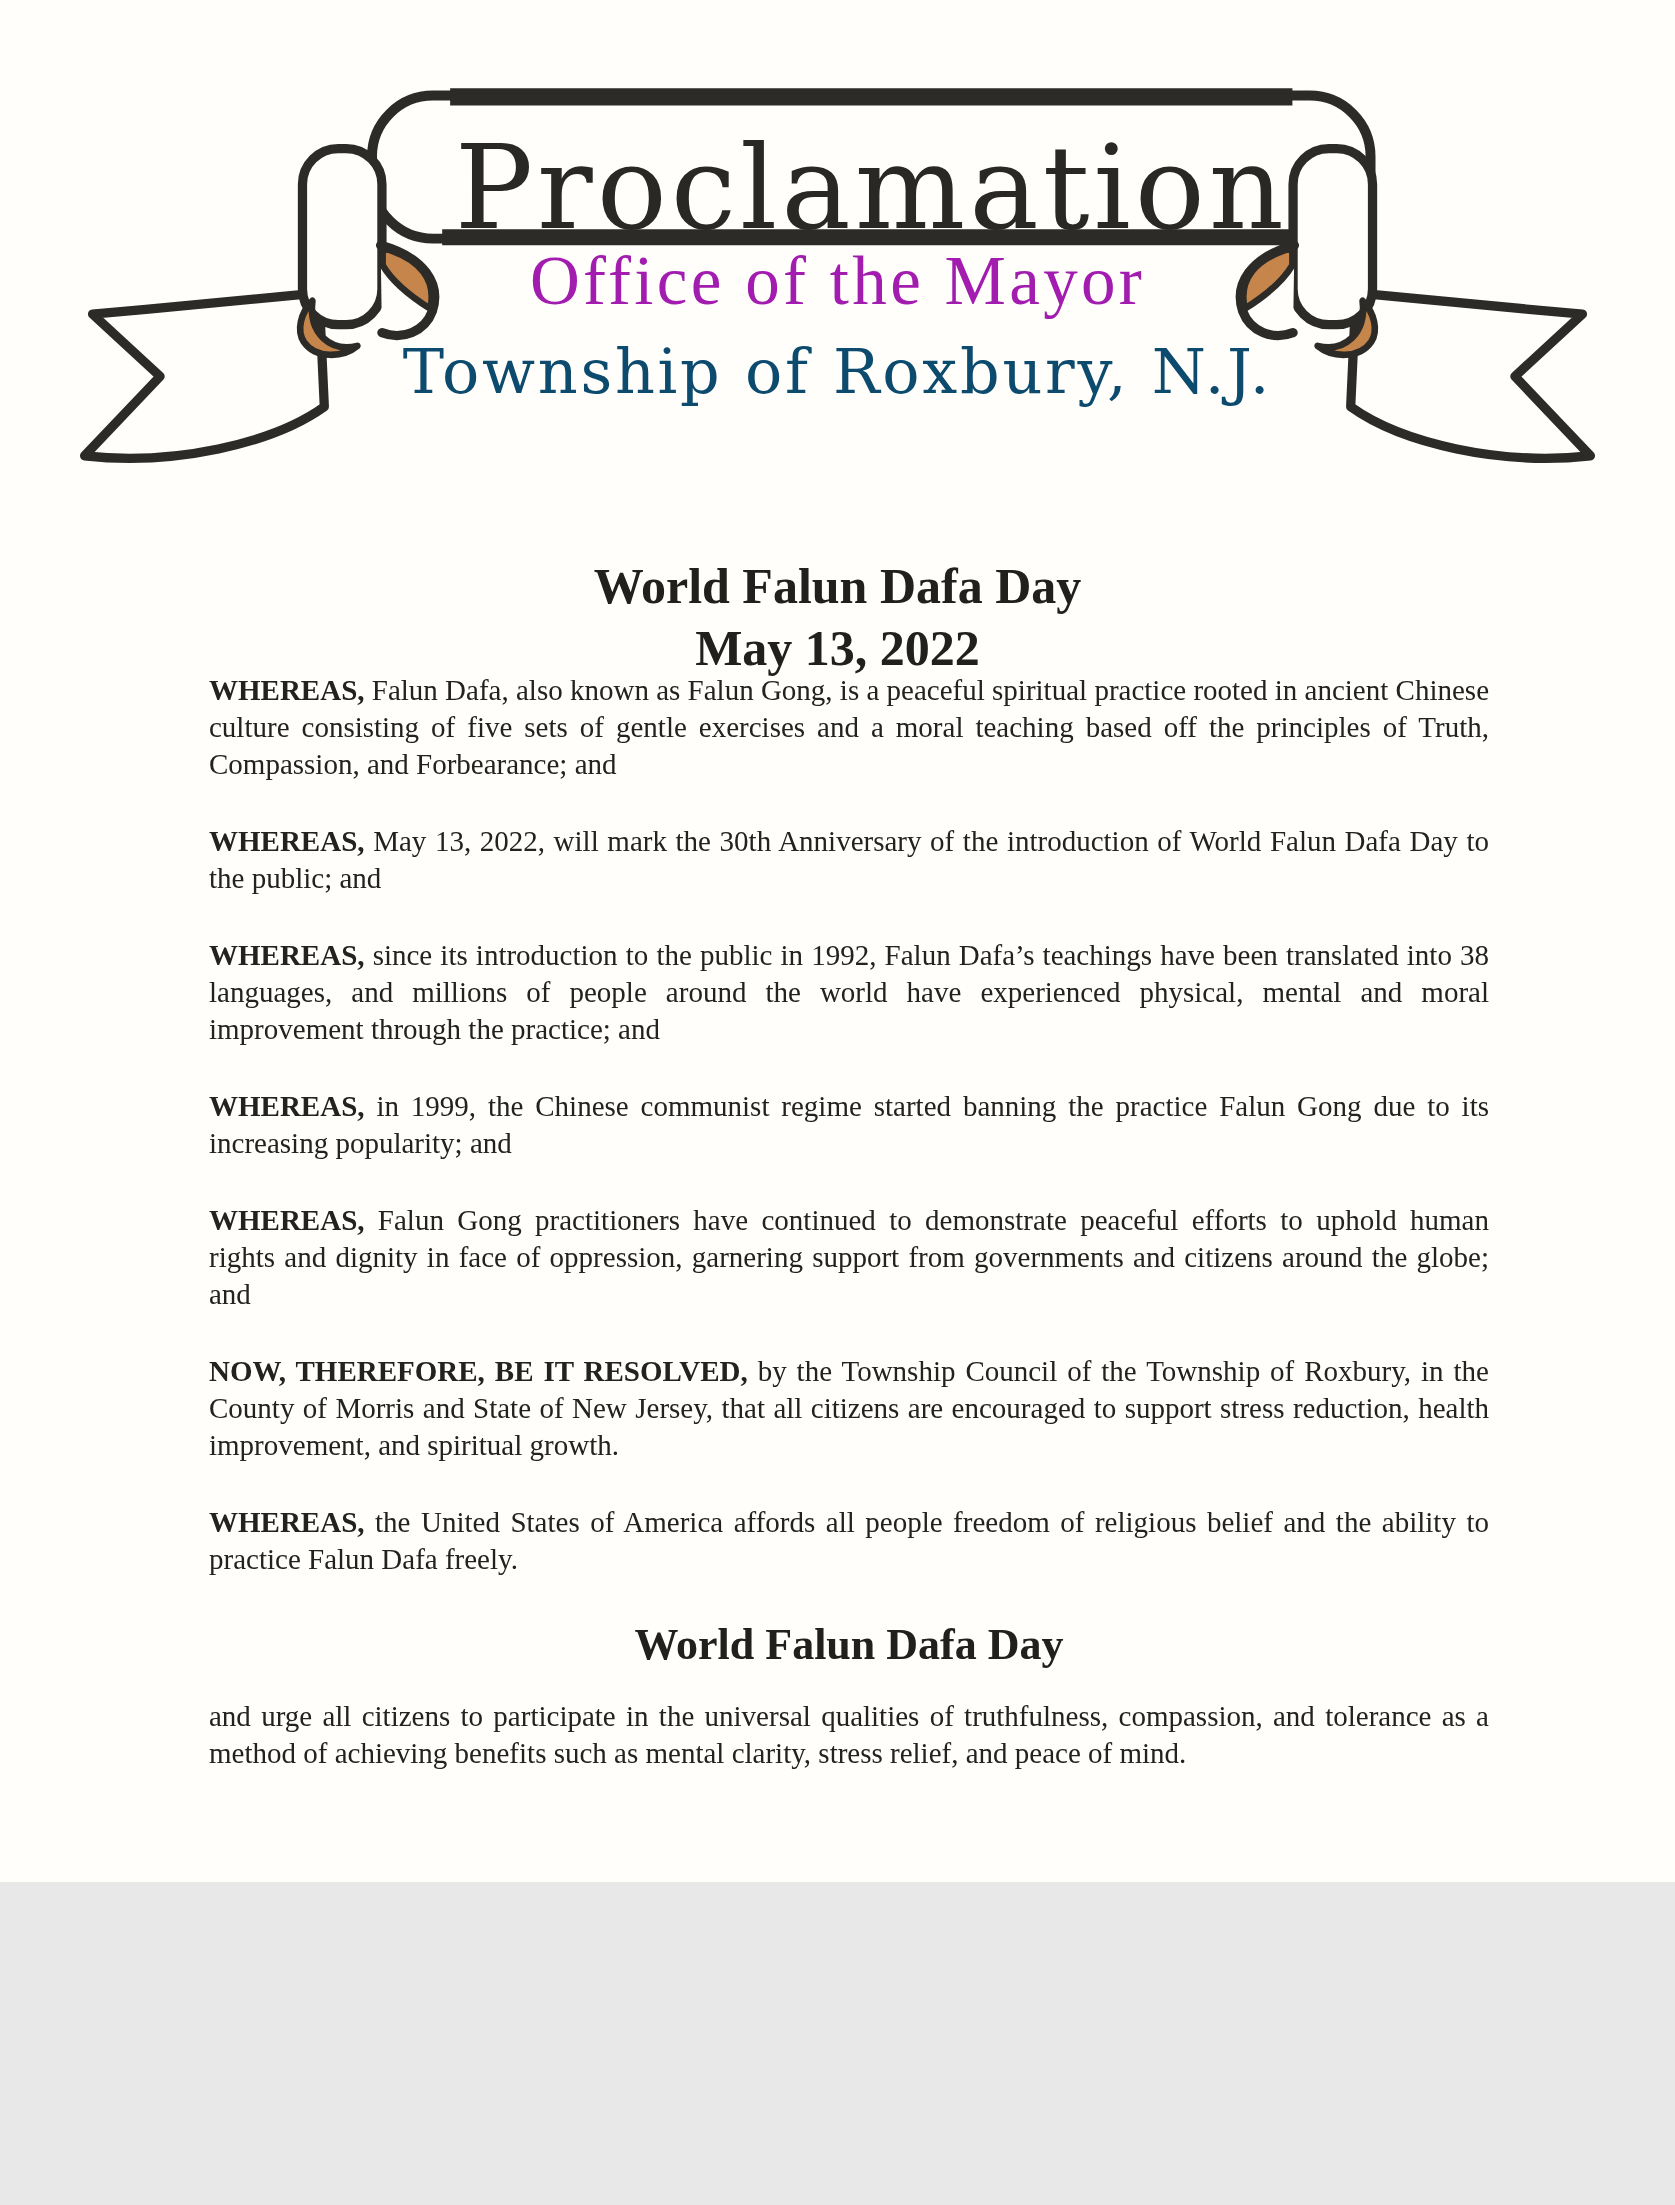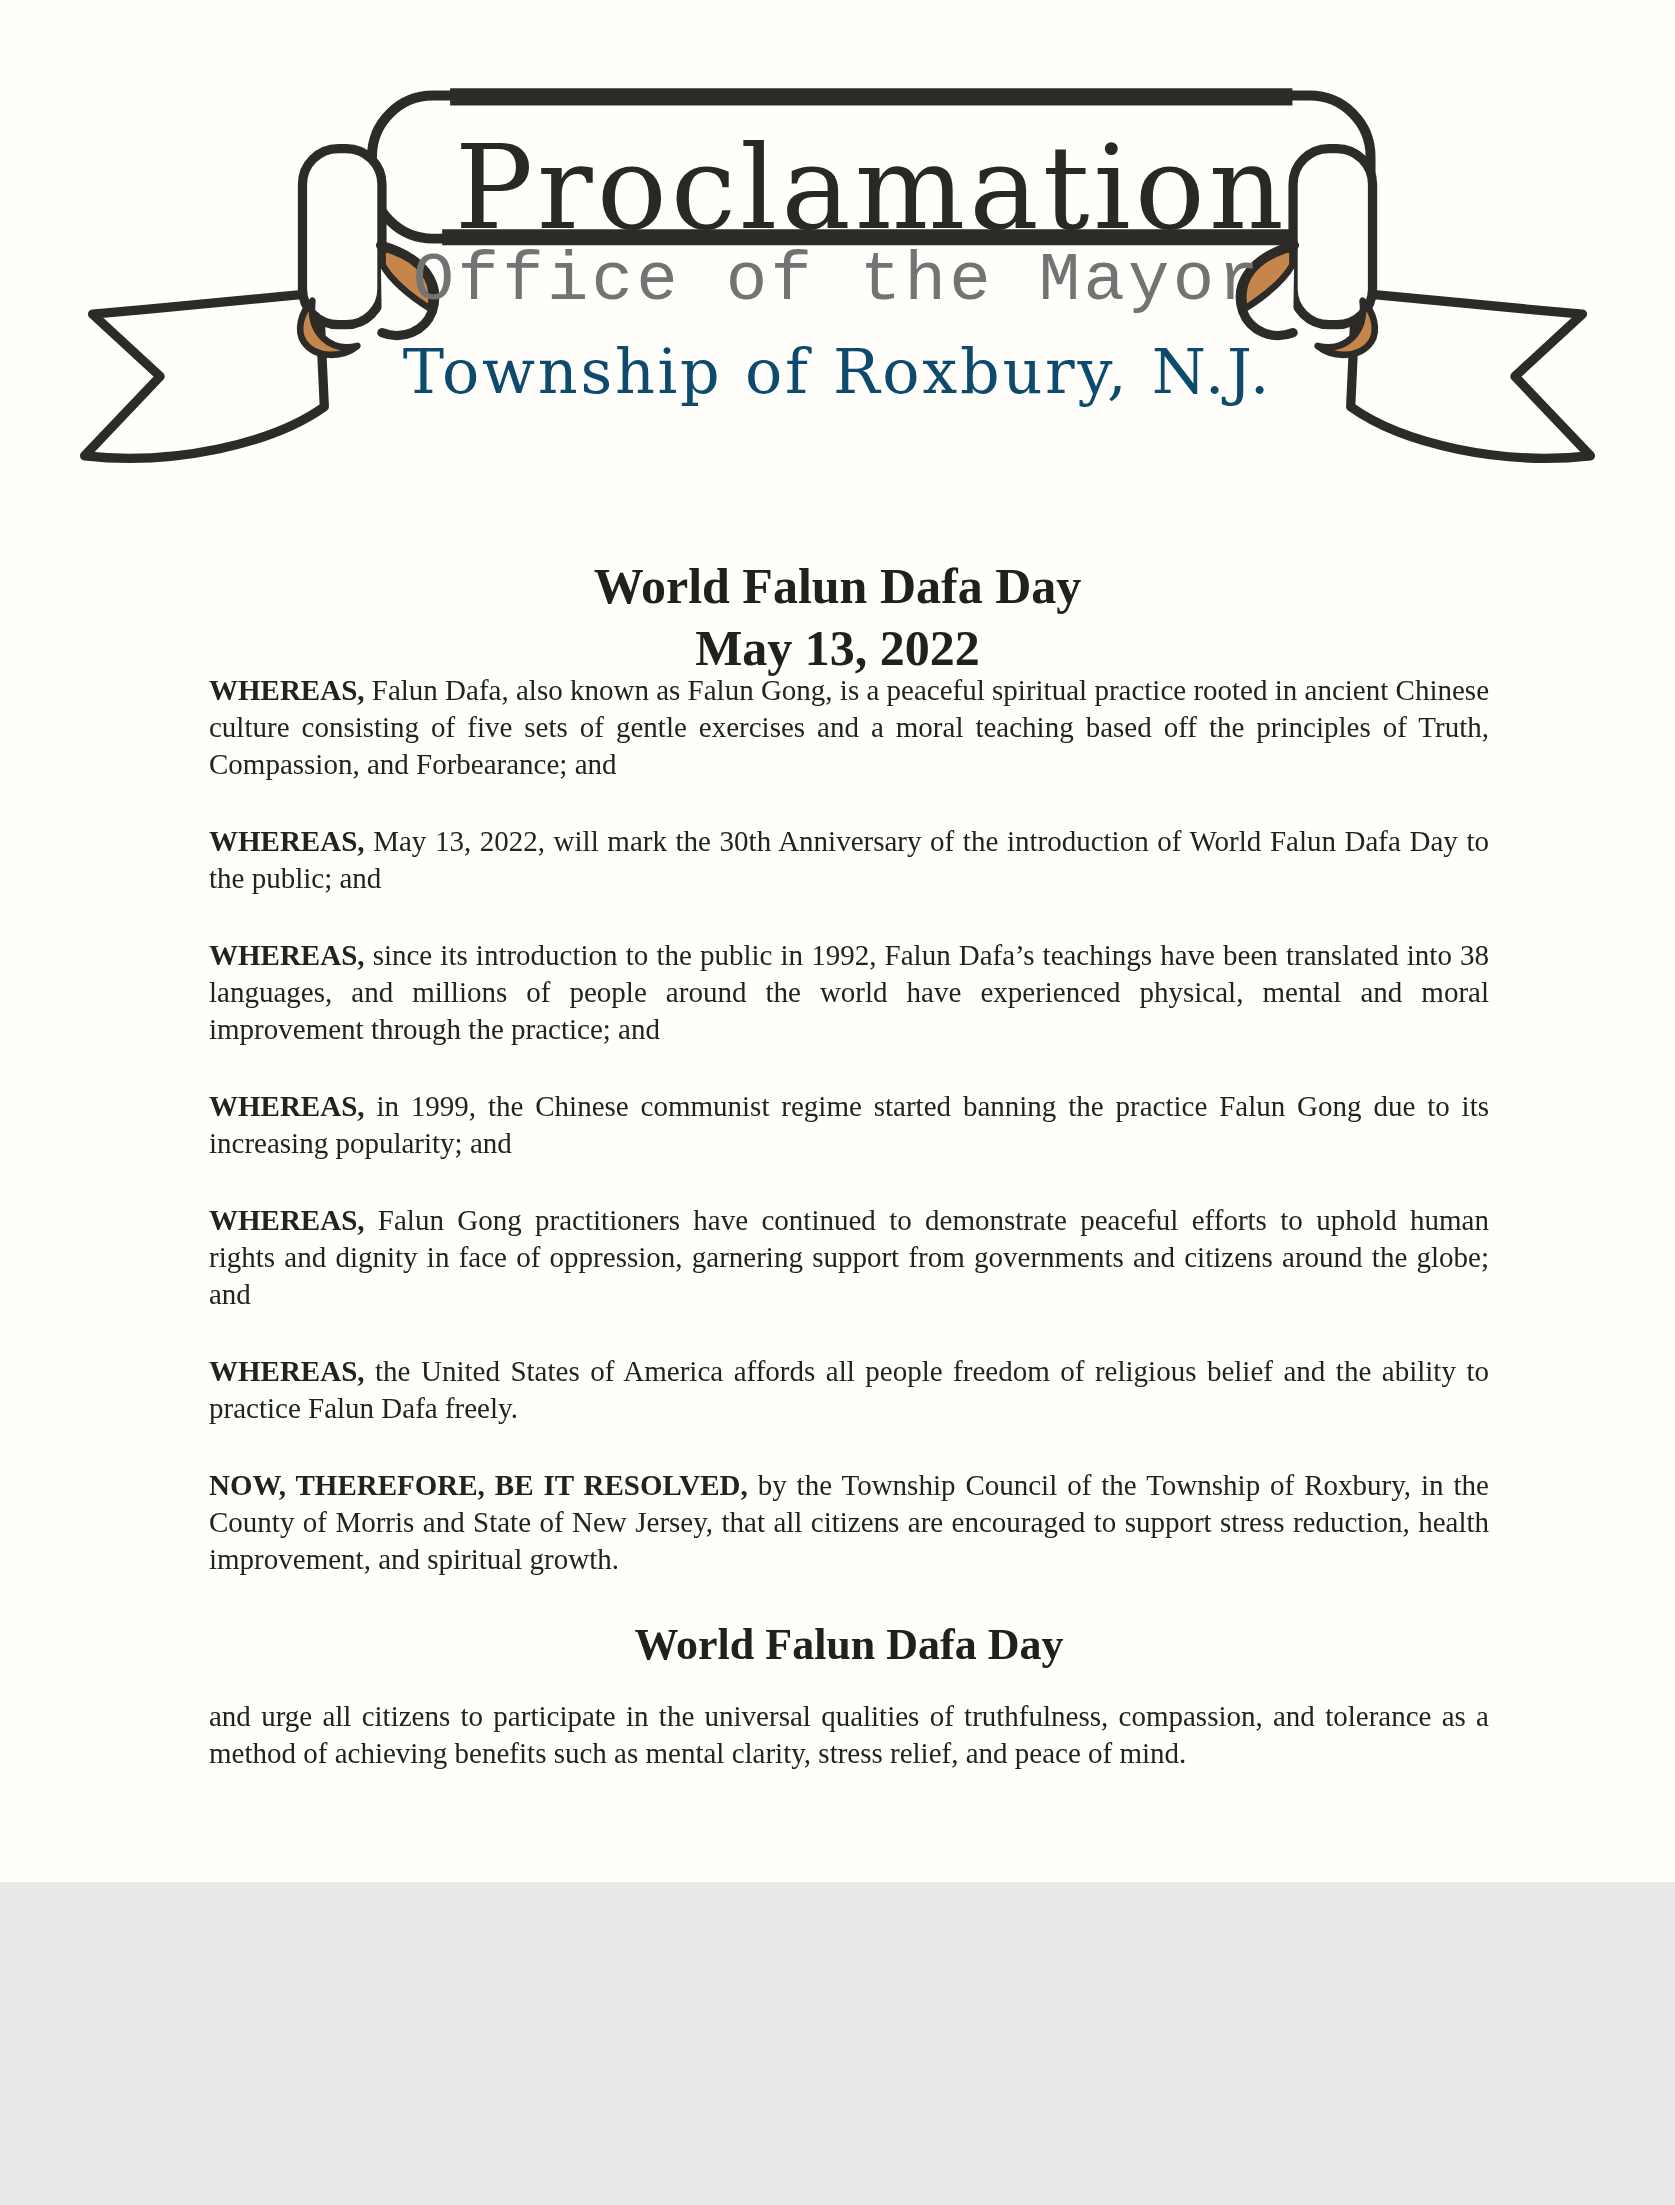--- a/index.html
+++ b/index.html
@@ -9,22 +9,22 @@
     background:#fffefb;
     overflow:hidden;
     font-family:"Liberation Serif","DejaVu Serif",serif;
     color:#242220;
   }
   
   .banner-svg{position:absolute;left:79px;top:81px;width:1517px;height:392px;}
   .banner-subtitle1{
     position:absolute;left:0;top:244px;width:1675px;
     text-align:center;
-    font-family:Liberation Mono, monospace;
-    font-size:69px;letter-spacing:3.3px;color:#737373;
+    font-family:Liberation Serif, serif;
+    font-size:69px;letter-spacing:3.3px;color:#a21caf;
     line-height:74px;white-space:nowrap;
   }
   .banner-subtitle2{
     position:absolute;left:0;top:337px;width:1675px;
     text-align:center;
     font-family:"DejaVu Serif",serif;
     font-size:62px;letter-spacing:2.7px;color:#0c4a6e;
     line-height:69px;white-space:nowrap;
   }
   
@@ -106,22 +106,22 @@
     <div>May 13, 2022</div>
   </div>
 
   <div class="content">
     <div>
         <p class="para"><strong>WHEREAS,</strong> Falun Dafa, also known as Falun Gong, is a peaceful spiritual practice rooted in ancient Chinese culture consisting of five sets of gentle exercises and a moral teaching based off the principles of Truth, Compassion, and Forbearance; and</p>
         <p class="para"><strong>WHEREAS,</strong> May 13, 2022, will mark the 30th Anniversary of the introduction of World Falun Dafa Day to the public; and</p>
         <p class="para"><strong>WHEREAS,</strong> since its introduction to the public in 1992, Falun Dafa’s teachings have been translated into 38 languages, and millions of people around the world have experienced physical, mental and moral improvement through the practice; and</p>
         <p class="para"><strong>WHEREAS,</strong> in 1999, the Chinese communist regime started banning the practice Falun Gong due to its increasing popularity; and</p>
         <p class="para"><strong>WHEREAS,</strong> Falun Gong practitioners have continued to demonstrate peaceful efforts to uphold human rights and dignity in face of oppression, garnering support from governments and citizens around the globe; and</p>
+        <p class="para"><strong>NOW, THEREFORE, BE IT RESOLVED,</strong> by the Township Council of the Township of Roxbury, in the County of Morris and State of New Jersey, that all citizens are encouraged to support stress reduction, health improvement, and spiritual growth.</p>
         <p class="para"><strong>WHEREAS,</strong> the United States of America affords all people freedom of religious belief and the ability to practice Falun Dafa freely.</p>
-        <p class="para"><strong>NOW, THEREFORE, BE IT RESOLVED,</strong> by the Township Council of the Township of Roxbury, in the County of Morris and State of New Jersey, that all citizens are encouraged to support stress reduction, health improvement, and spiritual growth.</p>
       </div>
     <div class="mid-heading">World Falun Dafa Day</div>
     <p class="para closing">and urge all citizens to participate in the universal qualities of truthfulness, compassion, and tolerance as a method of achieving benefits such as mental clarity, stress relief, and peace of mind.</p>
   </div>
 
   <div class="dated">Dated: April 26, 2022</div>
 
   <div class="sign-line"></div>
 
   <svg class="sign-svg" viewBox="0 0 700 260" fill="none" xmlns="http://www.w3.org/2000/svg">

